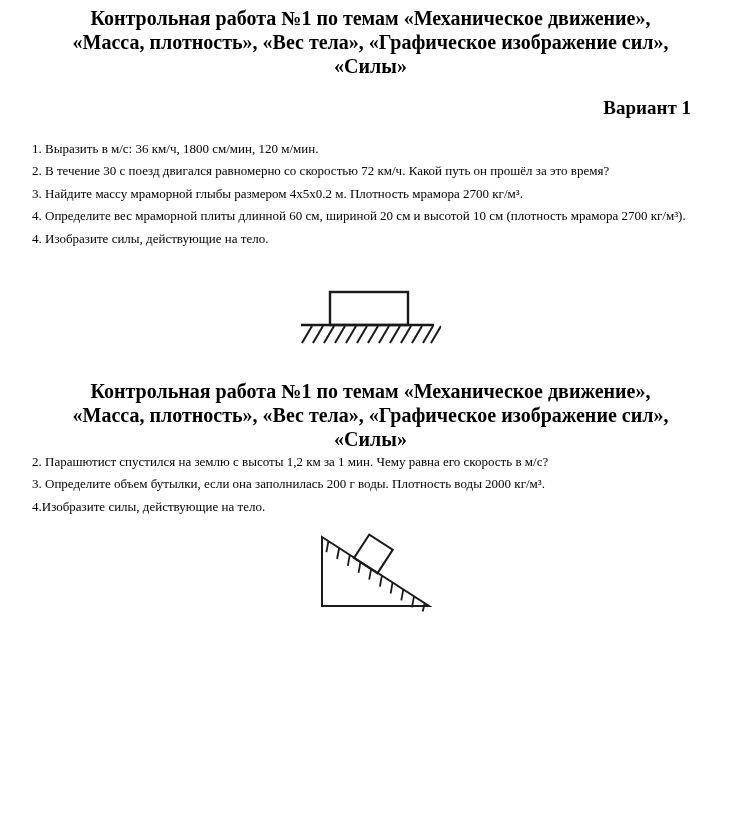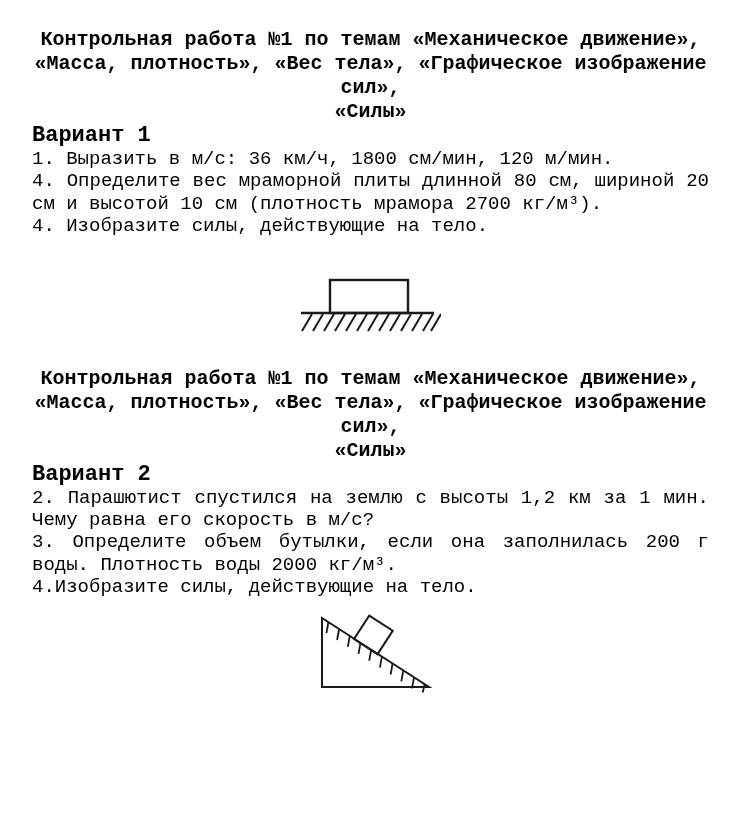--- a/index.html
+++ b/index.html
@@ -6,47 +6,47 @@
     margin: 0;
     padding: 0;
     background: #ffffff;
   }
   .page {
     position: relative;
     width: 751px;
     height: 821px;
     background: #ffffff;
     color: #000000;
-    font-family: Liberation Mono, monospace;
+    font-family: Liberation Serif, serif;
     overflow: hidden;
     box-sizing: border-box;
-    padding-top: 28px;
+    padding-top: 6px;
   }
   .content {
     padding-left: 32px;
     padding-right: 42px;
   }
   .title {
     font-weight: bold;
     font-size: 20px;
     line-height: 24px;
     text-align: center;
     margin: 0;
   }
   .title div { margin: 0; }
   .variant-label {
     font-weight: bold;
-    font-size: 22px;
+    font-size: 19px;
     line-height: 24px;
-    text-align: left;
-    margin: 0;
+    text-align: right;
+    margin: 18px;
   }
   .tasks { margin: 0; }
   .task {
-    font-size: 19px;
+    font-size: 13px;
     line-height: 22.4px;
     text-align: justify;
     margin: 0;
   }
   .figure-wrap {
     text-align: center;
   }
   .figure-wrap.fig1 { margin-top: 40px; }
   .figure-wrap.fig2 { margin-top: 4px; }
   .section-2 { margin-top: 33px; }
@@ -63,21 +63,23 @@
 
   <section class="content">
     <h1 class="title">
       <div>Контрольная работа №1 по темам «Механическое движение»,</div>
       <div>«Масса, плотность», «Вес тела», «Графическое изображение сил»,</div>
       <div>«Силы»</div>
     </h1>
     <div class="variant-label">Вариант 1</div>
     <div class="tasks">
       <p class="task">1. Выразить в м/с: 36 км/ч, 1800 см/мин, 120 м/мин.</p>
-      <p class="task">4. Определите вес мраморной плиты длинной 80 см, шириной 20 см и высотой 10 см (плотность мрамора 2700 кг/м³).</p>
+      <p class="task">2. В течение 30 с поезд двигался равномерно со скоростью 72 км/ч. Какой путь он прошёл за это время?</p>
+      <p class="task">3. Найдите массу мраморной глыбы размером 4х5х0.2 м. Плотность мрамора 2700 кг/м³.</p>
+      <p class="task">4. Определите вес мраморной плиты длинной 60 см, шириной 20 см и высотой 10 см (плотность мрамора 2700 кг/м³).</p>
       <p class="task">4. Изобразите силы, действующие на тело.</p>
     </div>
 
     <div class="figure-wrap fig1">
       <svg width="140" height="56" viewBox="0 0 140 56">
 
         <rect class="stroke" x="29" y="2" width="78" height="33" stroke-width="2.4"></rect>
 
         <line class="stroke" x1="0" y1="35" x2="133" y2="35" stroke-width="2.4"></line>
 
@@ -99,21 +101,20 @@
       </svg>
     </div>
   </section>
 
   <section class="content section-2">
     <h1 class="title">
       <div>Контрольная работа №1 по темам «Механическое движение»,</div>
       <div>«Масса, плотность», «Вес тела», «Графическое изображение сил»,</div>
       <div>«Силы»</div>
     </h1>
-    <div class="variant-label">Вариант 2</div>
     <div class="tasks">
       <p class="task">2. Парашютист спустился на землю с высоты 1,2 км за 1 мин. Чему равна его скорость в м/с?</p>
       <p class="task">3. Определите объем бутылки, если она заполнилась 200 г воды. Плотность воды 2000 кг/м³.</p>
       <p class="task">4.Изобразите силы, действующие на тело.</p>
     </div>
 
     <div class="figure-wrap fig2">
       <svg width="136" height="90" viewBox="0 0 136 90">
 
         <path class="stroke" d="M 19 15 L 19 84 L 126 84 Z" stroke-width="2"></path>

